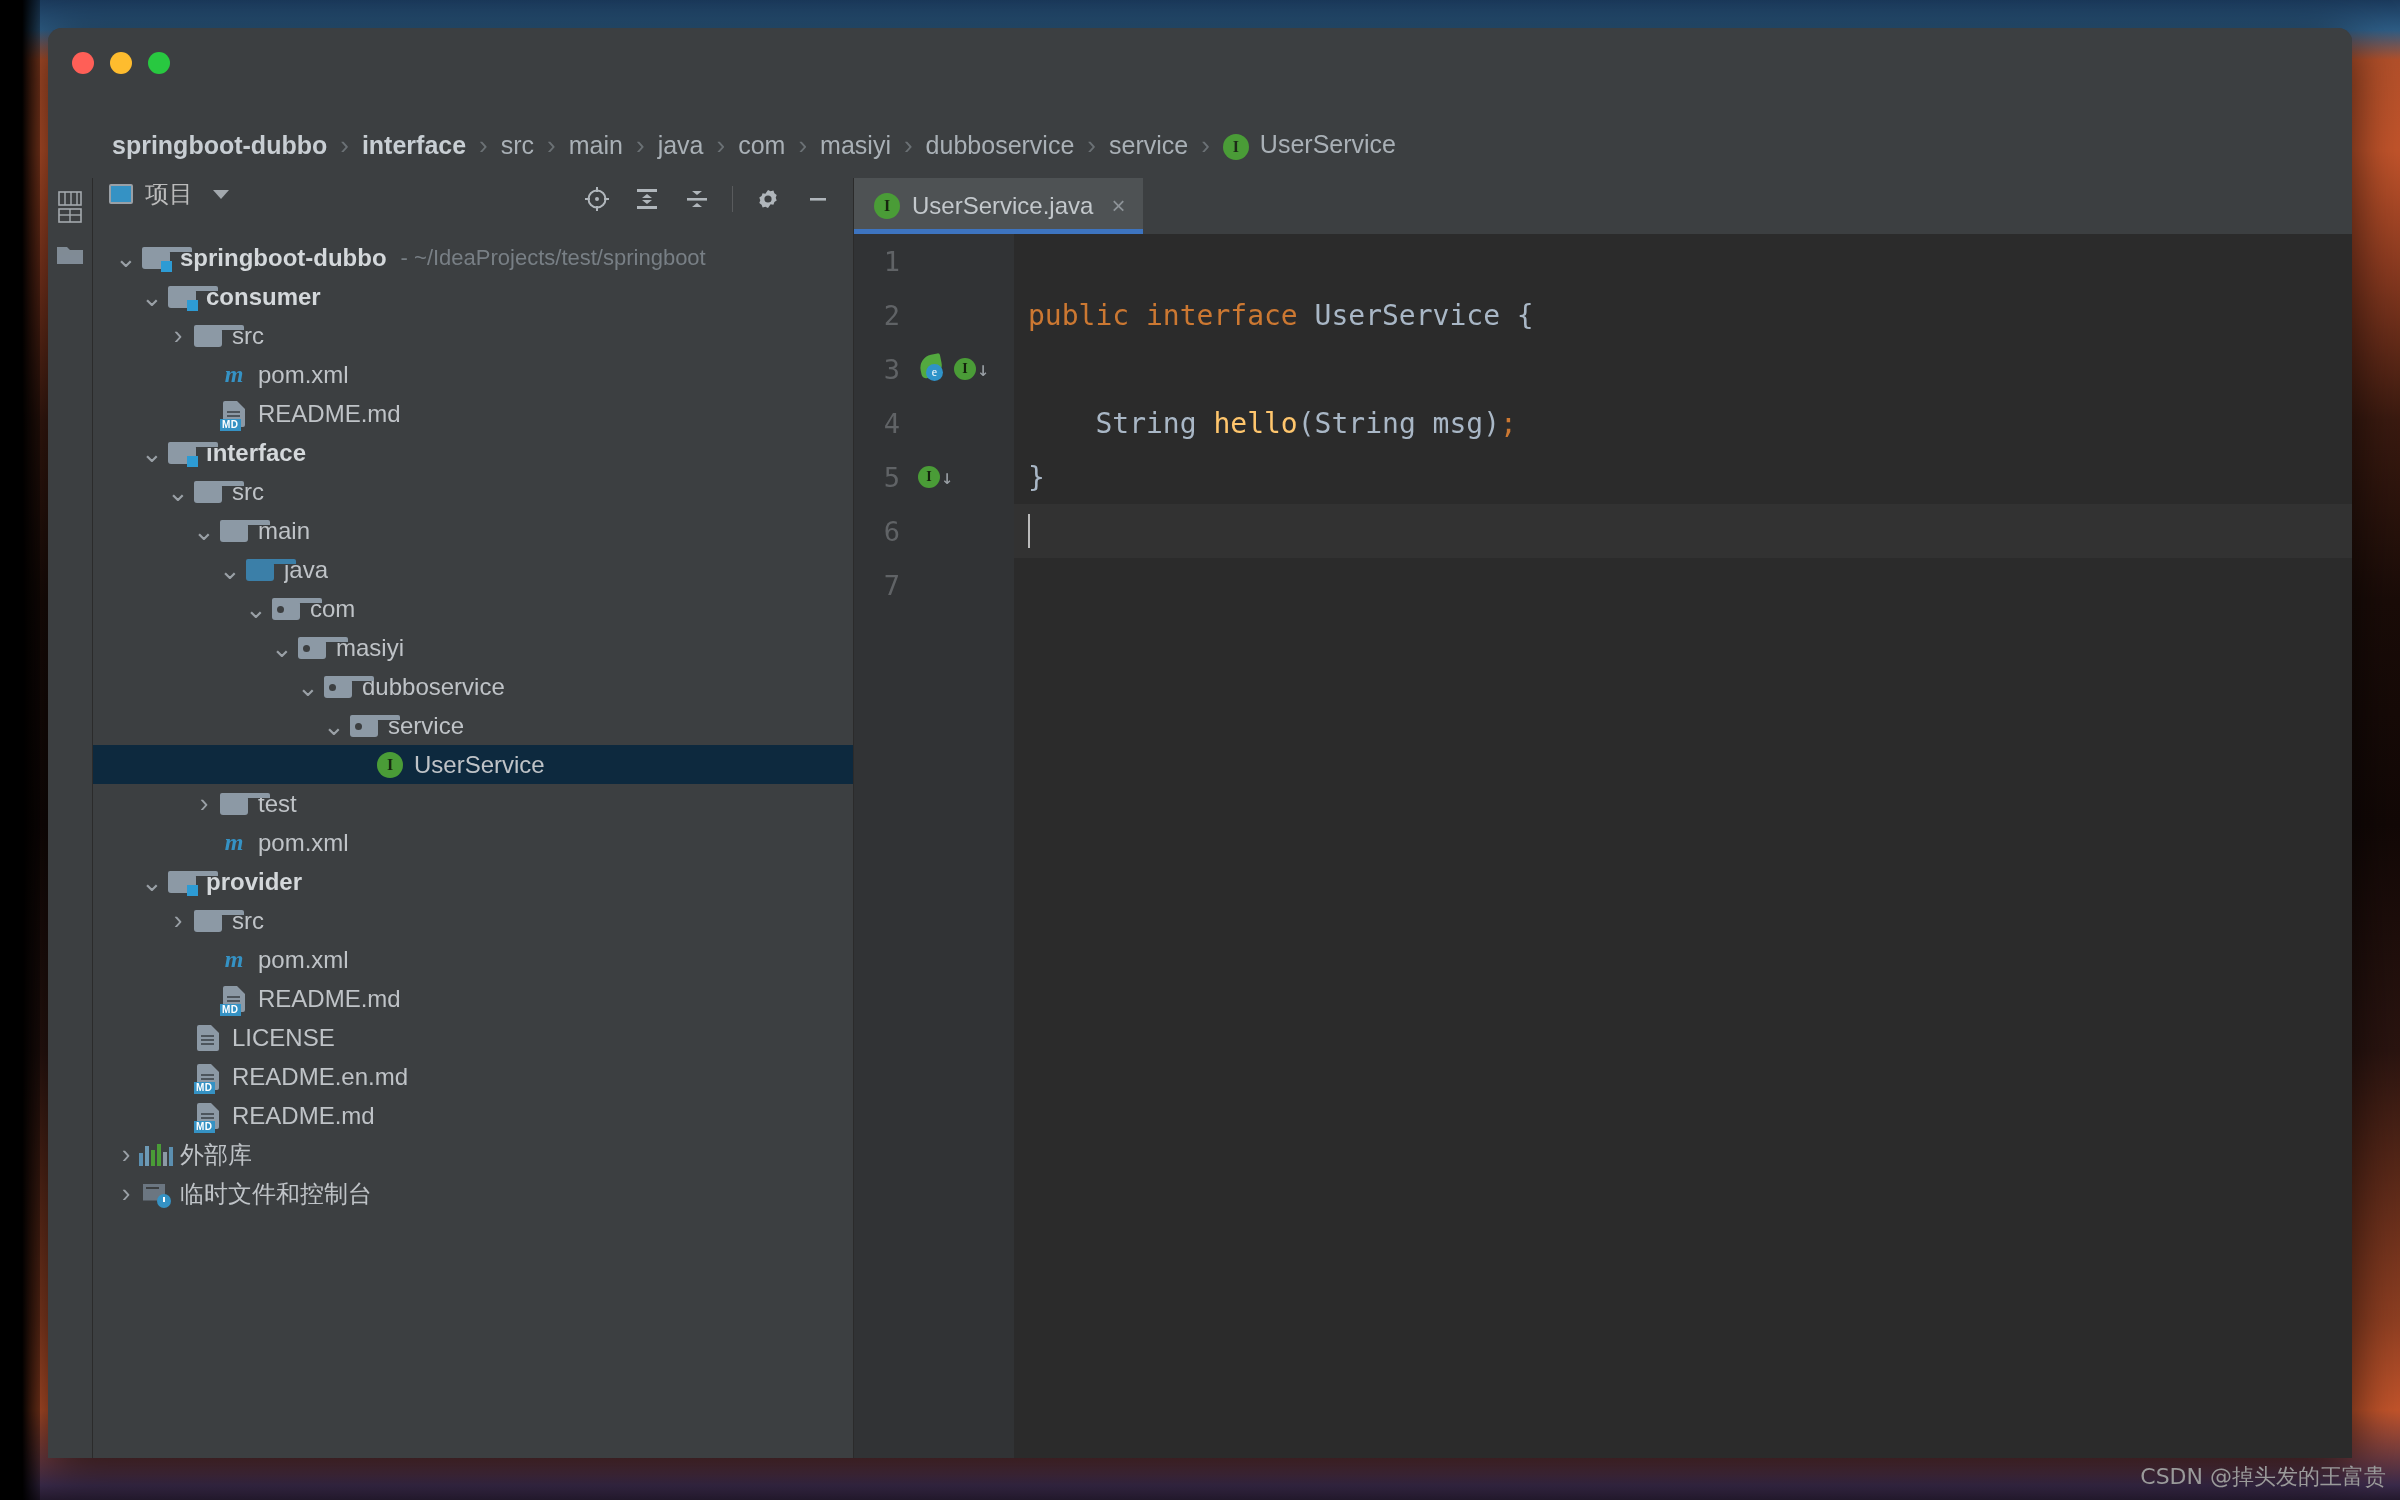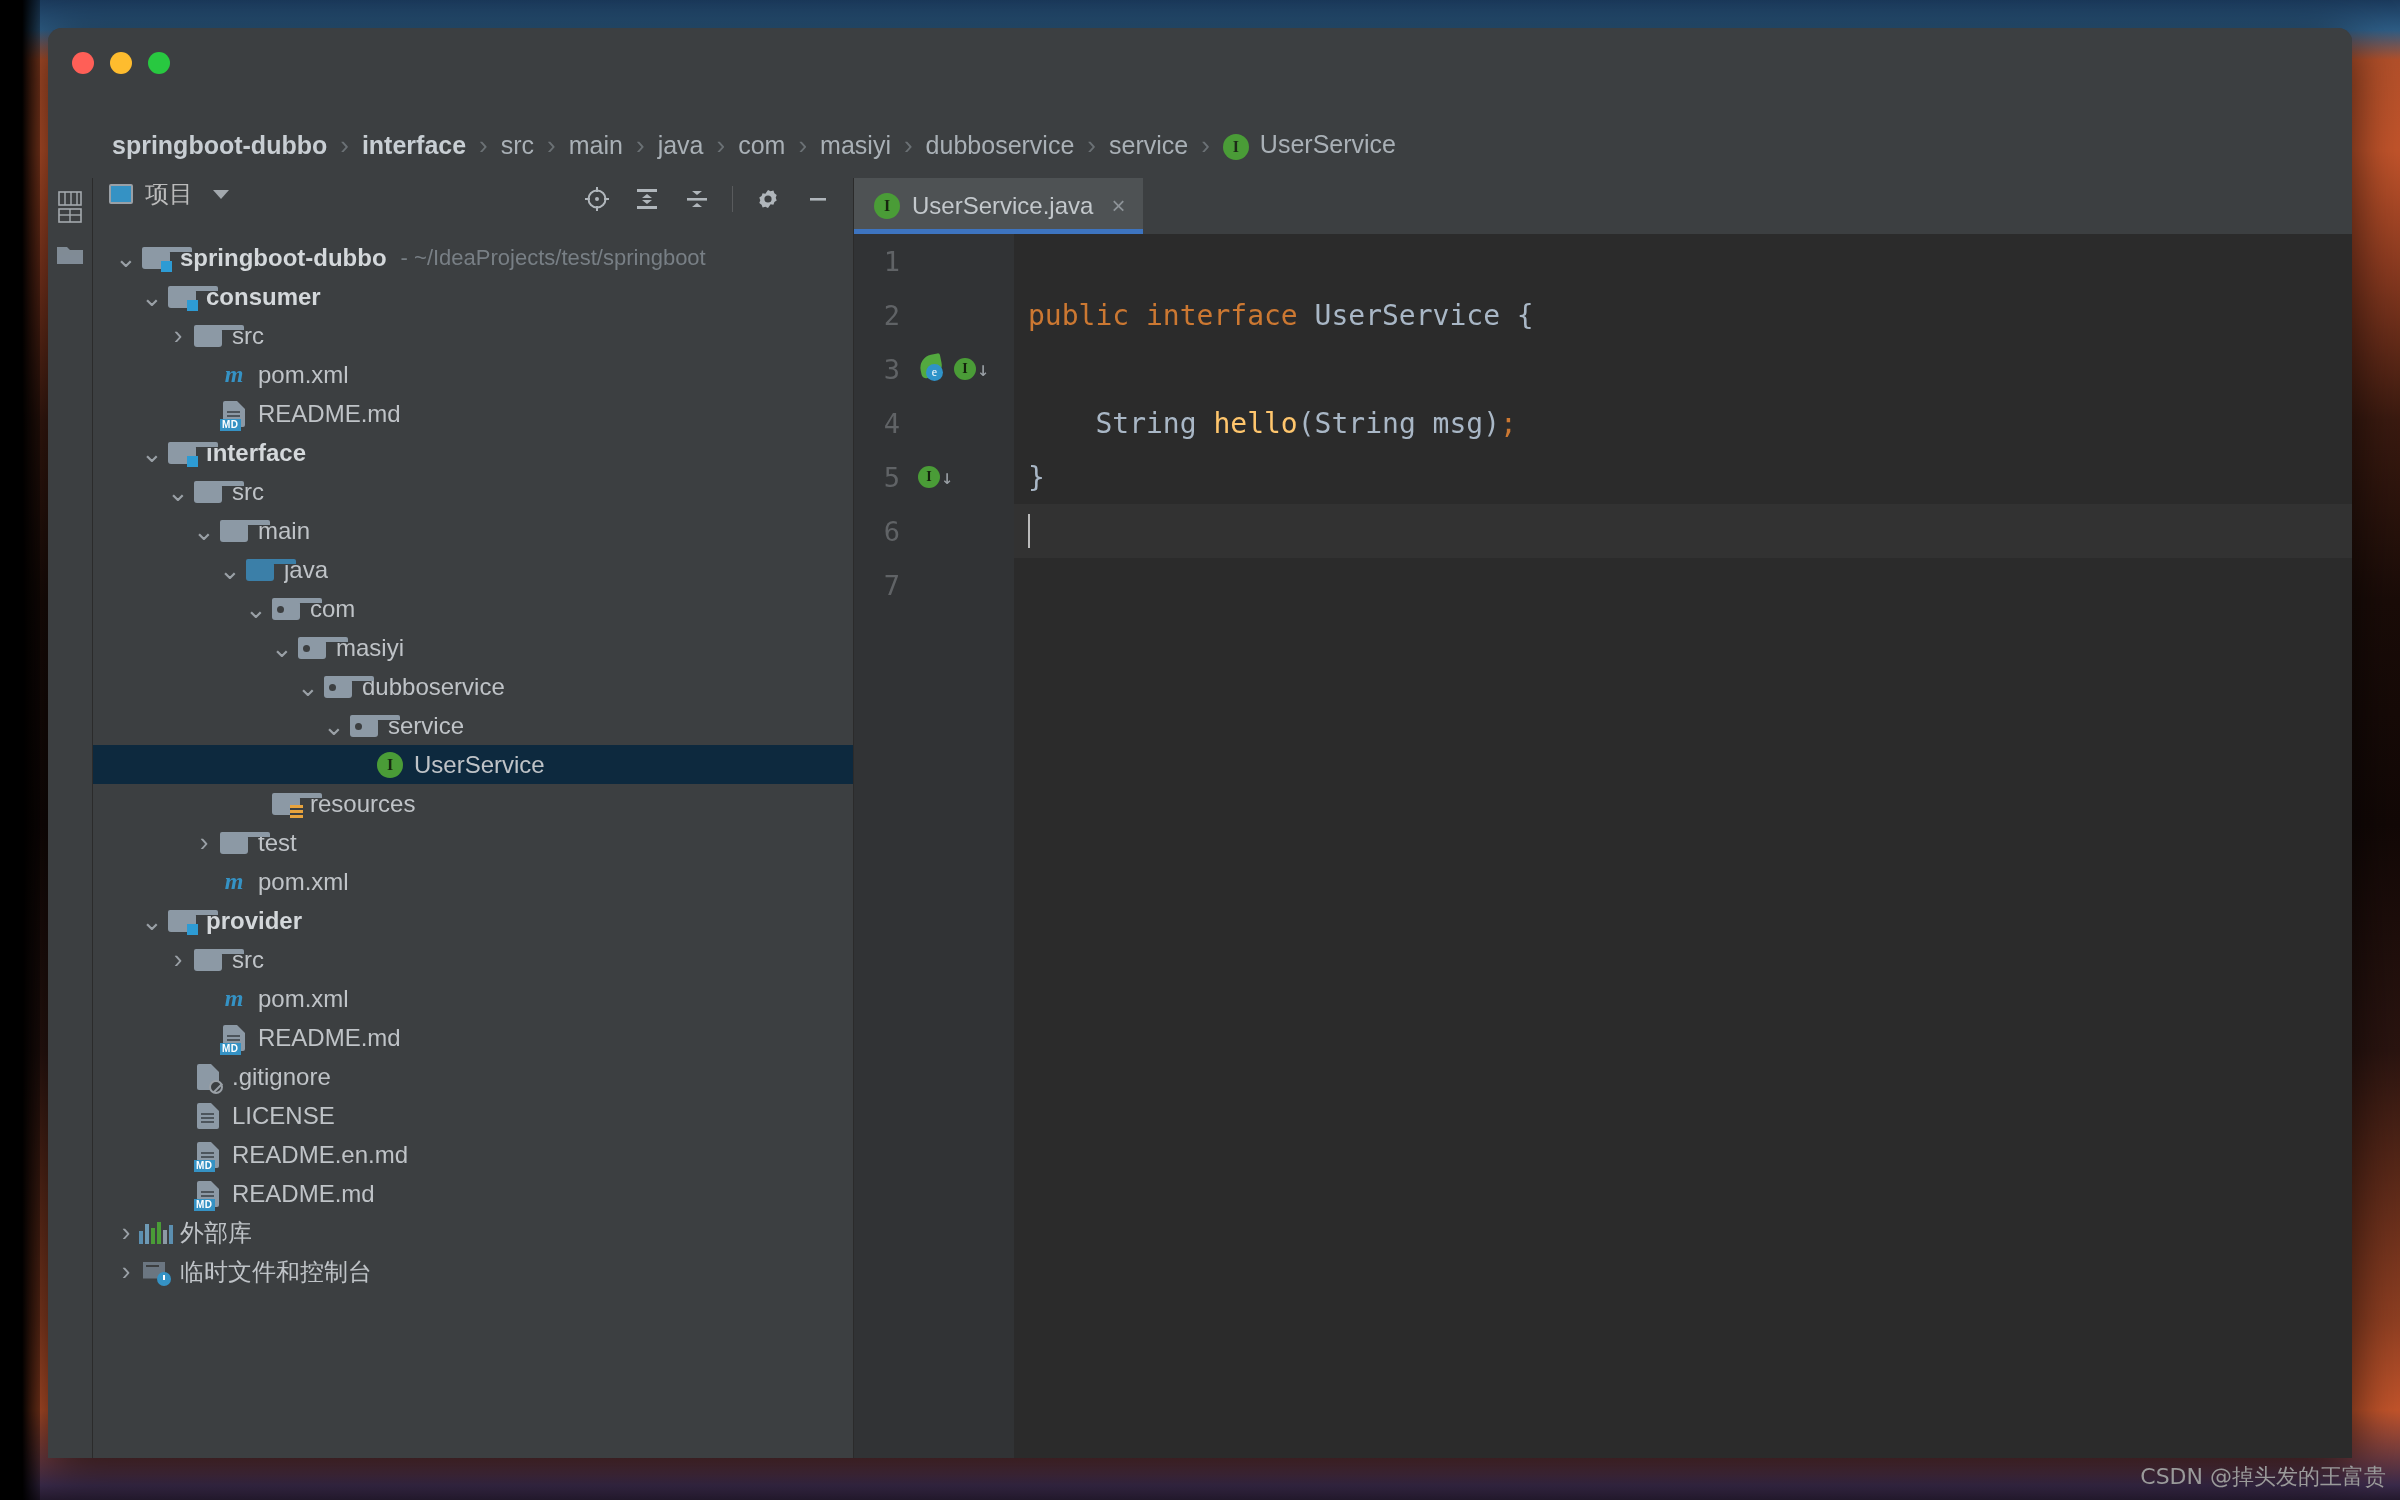--- a/index.html
+++ b/index.html
@@ -423,31 +423,20 @@
             </span>
             <span class="lbl">service</span>
           </div>
           <div class="row sel" style="padding-left: 254px;">
             <span class="arrow"></span>
             <span class="ico">
               <span class="class-i">I</span>
             </span>
             <span class="lbl">UserService</span>
           </div>
-          <div class="row" style="padding-left: 150px;">
-            <span class="arrow"></span>
-            <span class="ico">
-              <span class="fldr">
-                <span class="tab"></span>
-                <span class="base"></span>
-                <span class="badge-res"></span>
-              </span>
-            </span>
-            <span class="lbl">resources</span>
-          </div>
           <div class="row" style="padding-left: 98px;">
             <span class="arrow" style="font-size: 26px;">›</span>
             <span class="ico">
               <span class="fldr">
                 <span class="tab"></span>
                 <span class="base"></span>
               </span>
             </span>
             <span class="lbl">test</span>
           </div>
@@ -488,29 +477,20 @@
           </div>
           <div class="row" style="padding-left: 98px;">
             <span class="arrow"></span>
             <span class="ico">
               <span class="file-doc">
                 <span class="lines"></span>
                 <span class="md-badge">MD</span>
               </span>
             </span>
             <span class="lbl">README.md</span>
-          </div>
-          <div class="row" style="padding-left: 72px;">
-            <span class="arrow"></span>
-            <span class="ico">
-              <span class="file-doc">
-                <span class="git-badge"></span>
-              </span>
-            </span>
-            <span class="lbl">.gitignore</span>
           </div>
           <div class="row" style="padding-left: 72px;">
             <span class="arrow"></span>
             <span class="ico">
               <span class="file-doc">
                 <span class="lines"></span>
               </span>
             </span>
             <span class="lbl">LICENSE</span>
           </div>

